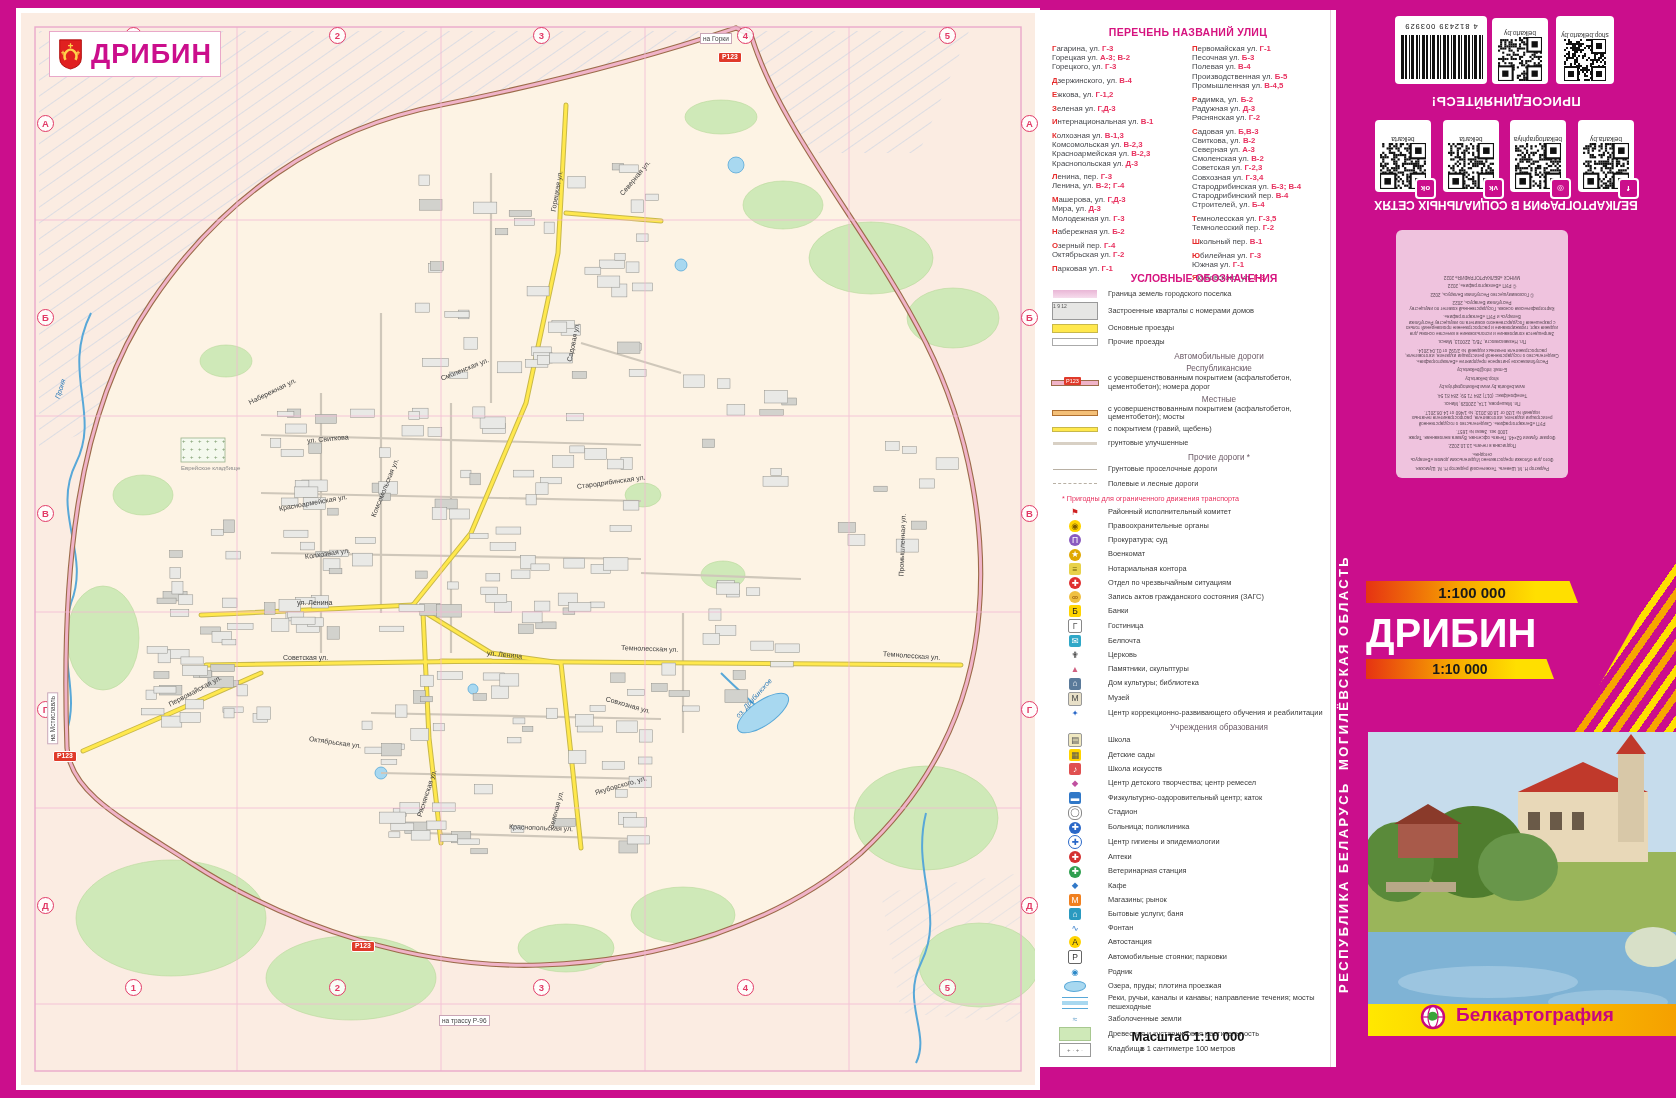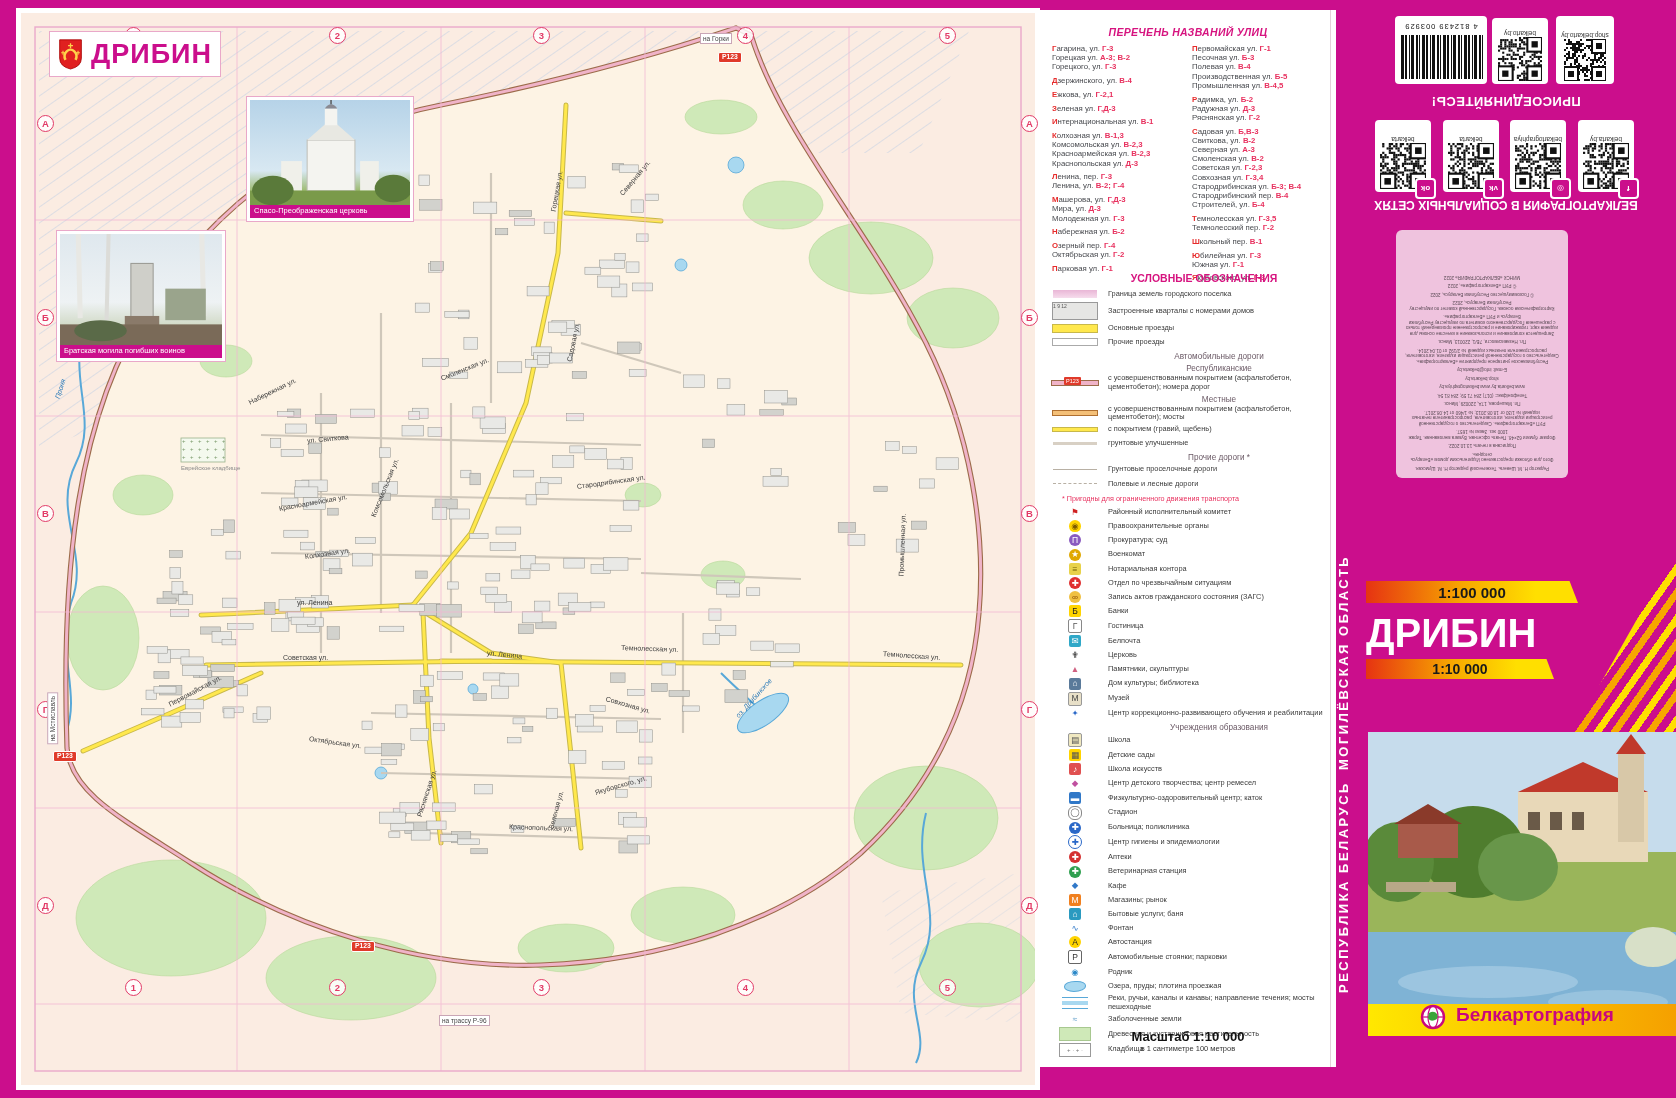--- a/index.html
+++ b/index.html
@@ -18,21 +18,21 @@
   
   .photo{position:absolute;background:#fff;padding:3px;box-shadow:0 0 0 1px #e9a8c9;z-index:7;}
   .photo .img{position:relative;width:100%;height:100%;overflow:hidden;}
   .photo .cap{position:absolute;left:3px;right:3px;bottom:3px;background:#cb0e8c;color:#fff;font-size:7.5px;line-height:1.1;padding:2.5px 4px;text-align:left;}
   .maplabel{position:absolute;font-size:7px;color:#3c3c3c;white-space:nowrap;z-index:5;transform-origin:left center;}
   .maplabel.water{color:#2a7ab8;font-style:italic;}
   .maplabel.gray{color:#8a8a8a;font-size:6px;}
   
   #midcol{left:1040px;top:10px;width:296px;height:1057px;background:#ffffff;z-index:2;}
   #foldline{left:1330px;top:10px;width:1px;height:1057px;background:#e3d3da;z-index:3;}
-  .idx-title{position:absolute;top:16px;left:0;width:100%;text-align:center;color:#d6137f;font-weight:bold;font-size:10.5px;letter-spacing:.3px;font-style:italic;}
+  .idx-title{position:absolute;top:16px;left:0;width:100%;text-align:center;color:#d6137f;font-weight:bold;font-size:10.5px;letter-spacing:.3px;}
   .idx-col{position:absolute;top:34px;font-size:7.8px;line-height:9.2px;color:#46484d;}
   .idx-col .gap{height:4.5px;}
   .idx-ref{color:#e8315f;font-weight:bold;}
   .idx-first{color:#e62b2b;font-weight:bold;}
   .lg-title{position:absolute;left:16px;width:100%;text-align:center;color:#d6137f;font-weight:bold;font-size:10.5px;}
   #legend-rows{position:absolute;left:8px;top:278px;width:282px;}
   .lg-row{display:flex;align-items:center;min-height:12.6px;margin-bottom:1.6px;}
   .lg-sw{width:54px;flex:0 0 54px;display:flex;align-items:center;justify-content:center;}
   .lg-lab{font-size:7.4px;line-height:8.4px;color:#3a3a3a;padding-left:6px;}
   .lg-h{width:100%;text-align:center;font-size:8.2px;color:#6b5a66;padding:2px 0 1px 30px;}
@@ -440,53 +440,21 @@
         <path d="M2,2 h26 v22 q0,10 -13,13 q-13,-3 -13,-13 Z" fill="#e02020" stroke="#a80000" stroke-width="1"></path>
         <path d="M9,26 a7,8 0 1 1 12,0" fill="none" stroke="#ffd24a" stroke-width="3"></path>
         <path d="M15,6 v6 M12,9 h6" stroke="#ffd24a" stroke-width="1.6"></path>
         <path d="M6,15 v5 M3.8,17.5 h4.4" stroke="#ffd24a" stroke-width="1.3"></path>
         <path d="M24,15 v5 M21.8,17.5 h4.4" stroke="#ffd24a" stroke-width="1.3"></path>
       </svg>
       <span class="tname">ДРИБИН</span>
     </div>
 
 
-    <div class="photo" style="left:226px;top:84px;width:160px;height:118px;">
-      <div class="img" style="background:linear-gradient(#b6d3e8,#d8e8f2 60%,#9ab86a 78%,#7a9a4a);">
-        <svg width="100%" height="100%" viewBox="0 0 154 112" preserveAspectRatio="none">
-          <rect x="55" y="38" width="46" height="48" fill="#f4f4f0" stroke="#c0c0b8"></rect>
-          <polygon points="55,38 78,18 101,38" fill="#e8e8e2"></polygon>
-          <rect x="72" y="8" width="12" height="16" fill="#f4f4f0"></rect>
-          <path d="M72,8 q6,-8 12,0 Z" fill="#8a8a92"></path>
-          <line x1="78" y1="-2" x2="78" y2="4" stroke="#555" stroke-width="1.4"></line>
-          <rect x="30" y="58" width="20" height="28" fill="#f0f0ea"></rect>
-          <rect x="106" y="58" width="18" height="28" fill="#f0f0ea"></rect>
-          <rect x="0" y="86" width="154" height="26" fill="#7a9a4a"></rect>
-          <ellipse cx="22" cy="86" rx="20" ry="14" fill="#5a7a3a"></ellipse>
-          <ellipse cx="138" cy="84" rx="18" ry="13" fill="#5a7a3a"></ellipse>
-        </svg>
-      </div>
-      <div class="cap">Спасо-Преображенская церковь</div>
-    </div>
-
-    <div class="photo" style="left:36px;top:218px;width:162px;height:124px;">
-      <div class="img" style="background:linear-gradient(#dfe8ee,#eef2f4 55%,#c8d2b8 80%,#8a9a78);">
-        <svg width="100%" height="100%" viewBox="0 0 160 118" preserveAspectRatio="none">
-          <line x1="18" y1="0" x2="20" y2="80" stroke="#e8e8e4" stroke-width="5"></line>
-          <line x1="48" y1="0" x2="46" y2="82" stroke="#dcdcd8" stroke-width="4"></line>
-          <line x1="140" y1="0" x2="142" y2="78" stroke="#e8e8e4" stroke-width="5"></line>
-          <rect x="70" y="28" width="22" height="52" fill="#cfcfc9" stroke="#9a9a94"></rect>
-          <rect x="64" y="78" width="34" height="10" fill="#8a7a6a"></rect>
-          <rect x="0" y="86" width="160" height="32" fill="#7a6a58"></rect>
-          <rect x="104" y="52" width="40" height="30" fill="#9aa48c"></rect>
-          <ellipse cx="40" cy="92" rx="26" ry="10" fill="#5a6a48"></ellipse>
-        </svg>
-      </div>
-      <div class="cap">Братская могила погибших воинов</div>
-    </div>
+
 
     <div id="sheet-overlays" class="abs" style="left:0;top:0;width:100%;height:100%;">
         <div class="gridmark" style="left: 104px; top: 14px;">1</div>
         <div class="gridmark" style="left: 104px; top: 966px;">1</div>
         <div class="gridmark" style="left: 308px; top: 14px;">2</div>
         <div class="gridmark" style="left: 308px; top: 966px;">2</div>
         <div class="gridmark" style="left: 512px; top: 14px;">3</div>
         <div class="gridmark" style="left: 512px; top: 966px;">3</div>
         <div class="gridmark" style="left: 716px; top: 14px;">4</div>
         <div class="gridmark" style="left: 716px; top: 966px;">4</div>
@@ -539,21 +507,21 @@
 
   <div id="midcol" class="abs">
     <div class="idx-title">ПЕРЕЧЕНЬ НАЗВАНИЙ УЛИЦ</div>
     <div class="idx-col" id="idxcol1" style="left:12px;width:132px;">
         <div><span><span class="idx-first">Г</span>агарина, ул. </span><span class="idx-ref">Г-3</span></div>
         <div><span>Горецкая ул. </span><span class="idx-ref">А-3; В-2</span></div>
         <div><span>Горецкого, ул. </span><span class="idx-ref">Г-3</span></div>
         <div class="gap"></div>
         <div><span><span class="idx-first">Д</span>зержинского, ул. </span><span class="idx-ref">В-4</span></div>
         <div class="gap"></div>
-        <div><span><span class="idx-first">Е</span>жкова, ул. </span><span class="idx-ref">Г-2,1</span></div>
+        <div><span><span class="idx-first">Е</span>жкова, ул. </span><span class="idx-ref">Г-1,2</span></div>
         <div class="gap"></div>
         <div><span><span class="idx-first">З</span>еленая ул. </span><span class="idx-ref">Г,Д-3</span></div>
         <div class="gap"></div>
         <div><span><span class="idx-first">И</span>нтернациональная ул. </span><span class="idx-ref">В-1</span></div>
         <div class="gap"></div>
         <div><span><span class="idx-first">К</span>олхозная ул. </span><span class="idx-ref">В-1,3</span></div>
         <div><span>Комсомольская ул. </span><span class="idx-ref">В-2,3</span></div>
         <div><span>Красноармейская ул. </span><span class="idx-ref">В-2,3</span></div>
         <div><span>Краснопольская ул. </span><span class="idx-ref">Д-3</span></div>
         <div class="gap"></div>

